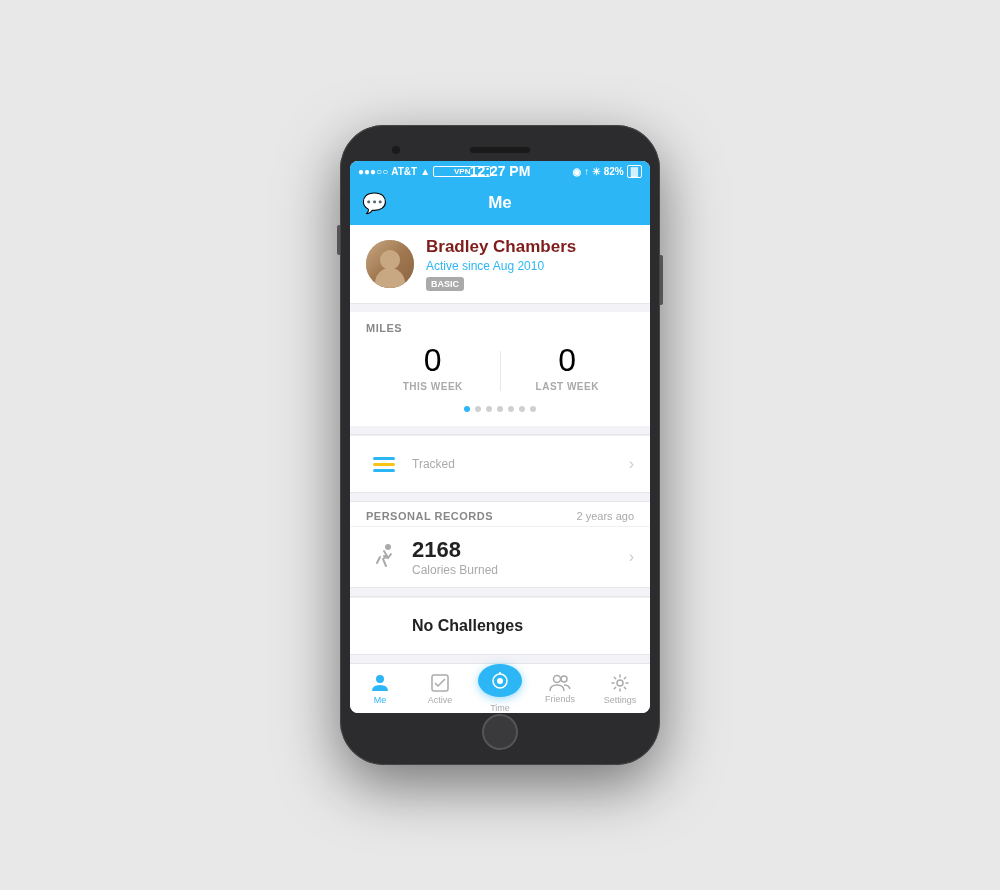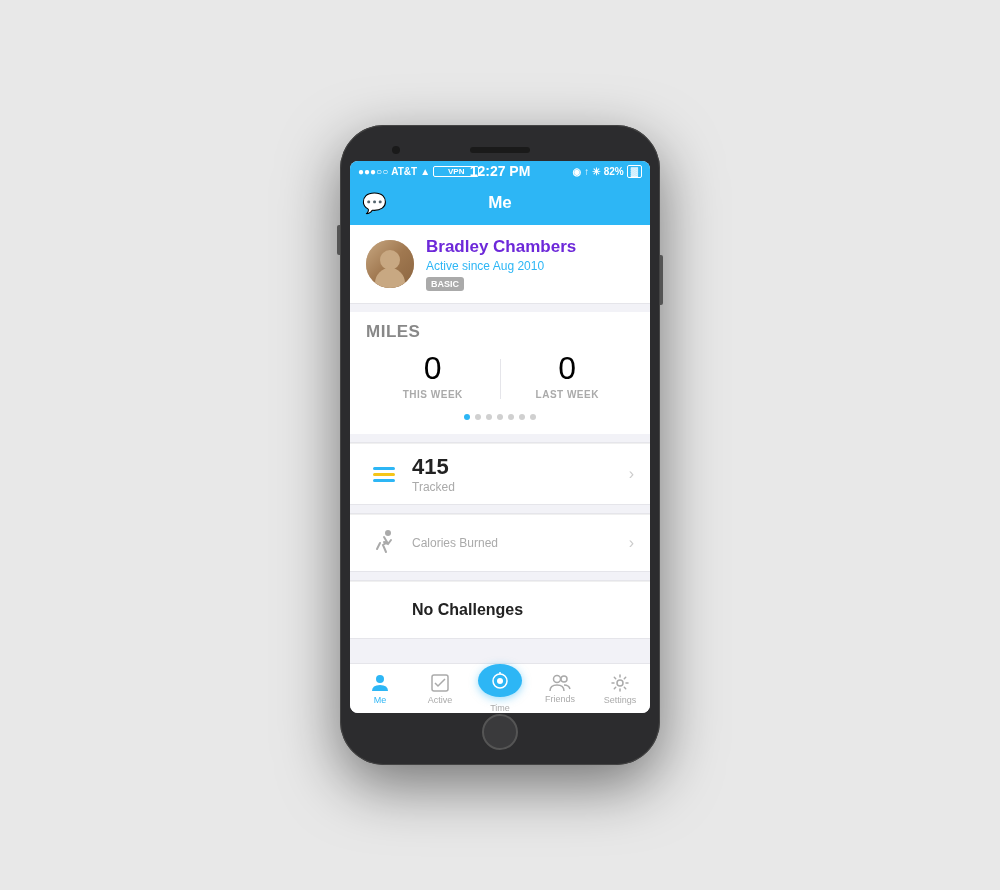--- a/index.html
+++ b/index.html
@@ -158,21 +158,21 @@
       transform: translateX(-50%);
       width: 20px;
       height: 20px;
       background: #c8a882;
       border-radius: 50%;
     }
     .profile-info { flex: 1; }
     .profile-name {
       font-size: 17px;
       font-weight: 600;
-      color: #6d28d9;
+      color: #7f1d1d;
     }
     .profile-since {
       font-size: 12px;
       color: #2db6f5;
       margin-top: 2px;
     }
     .profile-badge {
       background: #aaa;
       color: white;
       font-size: 9px;
@@ -183,21 +183,21 @@
       display: inline-block;
     }
 
     
     .miles-section {
       background: white;
       margin-top: 8px;
       padding: 10px 16px 4px;
     }
     .section-label {
-      font-size: 17px;
+      font-size: 11px;
       font-weight: 700;
       color: #888;
       letter-spacing: 0.5px;
       margin-bottom: 8px;
     }
     .miles-stats {
       display: flex;
       align-items: center;
     }
     .miles-stat {
@@ -382,21 +382,21 @@
     <div class="speaker"></div>
   </div>
 
   <div class="phone-screen">
 
     <div class="status-bar" style="position:relative;">
       <div class="status-left">
         <span>●●●○○</span>
         <span>AT&amp;T</span>
         <span>▲</span>
-        <span style="font-size:8px;border:1px solid white;padding:0 14px;border-radius:2px;">VPN</span>
+        <span style="font-size:8px;border:1px solid white;padding:0 20px;border-radius:2px;">VPN</span>
       </div>
       <span class="status-center">12:27 PM</span>
       <div class="status-right">
         <span>◉</span>
         <span>↑</span>
         <span>✳</span>
         <span>82%</span>
         <span style="border:1px solid white;padding:0 3px;border-radius:2px;">▓</span>
       </div>
     </div>
@@ -446,36 +446,40 @@
       <div class="list-section">
         <div class="list-item">
           <div class="list-item-icon">
             <div class="activity-icon">
               <div class="activity-line activity-line-1"></div>
               <div class="activity-line activity-line-2"></div>
               <div class="activity-line activity-line-3"></div>
             </div>
           </div>
           <div class="list-item-content">
-            <div class="list-item-number">415</div>
             <div class="list-item-sublabel">Tracked</div>
           </div>
           <span class="list-item-chevron">›</span>
         </div>
       </div>
 
       <div class="list-section">
+        <div class="list-section-header">
+          <span class="list-section-title">PERSONAL RECORDS</span>
+          <span class="list-section-meta">2 years ago</span>
+        </div>
         <div class="list-item">
           <div class="list-item-icon">
             <svg width="28" height="28" viewBox="0 0 28 28">
               <circle cx="18" cy="4" r="3" fill="#aaa"></circle>
               <path d="M14 8 l3 5 l-4 3 l3 7 M10 14 l-3 6 M14 13 l4 2 l3-4" stroke="#aaa" stroke-width="2" fill="none" stroke-linecap="round"></path>
             </svg>
           </div>
           <div class="list-item-content">
+            <div class="list-item-number">2168</div>
             <div class="list-item-sublabel">Calories Burned</div>
           </div>
           <span class="list-item-chevron">›</span>
         </div>
       </div>
 
       <div class="list-section">
         <div class="list-item">
           <div class="list-item-icon">
             

